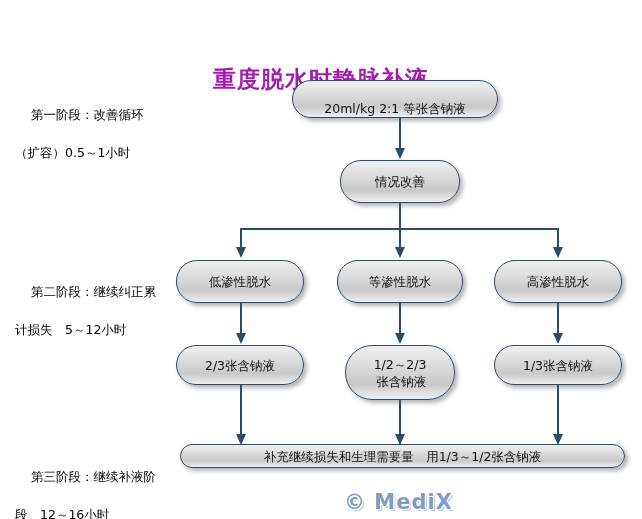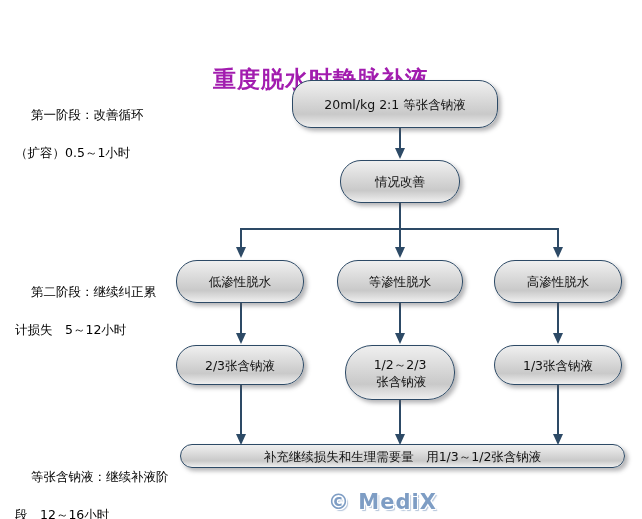--- a/index.html
+++ b/index.html
@@ -104,21 +104,21 @@
     <span>第一阶段：改善循环</span>
     <span class="l2">（扩容）0.5～1小时</span>
   </div>
 
   <div class="stage-label" style="left:15px;top:263px;">
     <span>第二阶段：继续纠正累</span>
     <span class="l2">计损失　5～12小时</span>
   </div>
 
   <div class="stage-label" style="left:15px;top:448px;">
-    <span>等张含钠液：继续补液阶</span>
+    <span>第三阶段：继续补液阶</span>
     <span class="l2">段　12～16小时</span>
   </div>
 
   <div class="vline" style="left:399px;top:117px;height:33px;"></div>
   <div class="arrowhead" style="left:394.5px;top:148px;"></div>
 
   <div class="vline" style="left:399px;top:203px;height:26px;"></div>
   <div class="hline" style="left:240px;top:228px;width:319px;"></div>
 
   <div class="vline" style="left:240px;top:228px;height:21px;"></div>
@@ -141,21 +141,21 @@
 
   <div class="vline" style="left:240px;top:385px;height:51px;"></div>
   <div class="arrowhead" style="left:235.5px;top:434px;"></div>
 
   <div class="vline" style="left:399px;top:400px;height:36px;"></div>
   <div class="arrowhead" style="left:394.5px;top:434px;"></div>
 
   <div class="vline" style="left:557px;top:385px;height:51px;"></div>
   <div class="arrowhead" style="left:552.5px;top:434px;"></div>
 
-  <div class="node" style="left:292px;top:80px;width:206px;height:48px;border-radius:19px;">
+  <div class="node" style="left:292px;top:80px;width:206px;height:38px;border-radius:19px;align-items:flex-end;">
     <span>20ml/kg 2:1 等张含钠液</span>
   </div>
 
   <div class="node" style="left:340px;top:160px;width:120px;height:43px;border-radius:21px;">
     <span>情况改善</span>
   </div>
 
   <div class="node" style="left:176px;top:260px;width:128px;height:43px;border-radius:21px;">
     <span>低渗性脱水</span>
   </div>
@@ -178,15 +178,15 @@
   </div>
 
   <div class="node" style="left:494px;top:345px;width:128px;height:40px;border-radius:20px;">
     <span>1/3张含钠液</span>
   </div>
 
   <div class="node" style="left:180px;top:444px;width:445px;height:24px;border-radius:19px;">
     <span>补充继续损失和生理需要量　用1/3～1/2张含钠液</span>
   </div>
 
-  <div class="watermark" style="left:328px;top:490px;">© MediX</div>
+  <div class="watermark" style="left:344px;top:490px;">© MediX</div>
 
 </div>
 
 </body></html>

